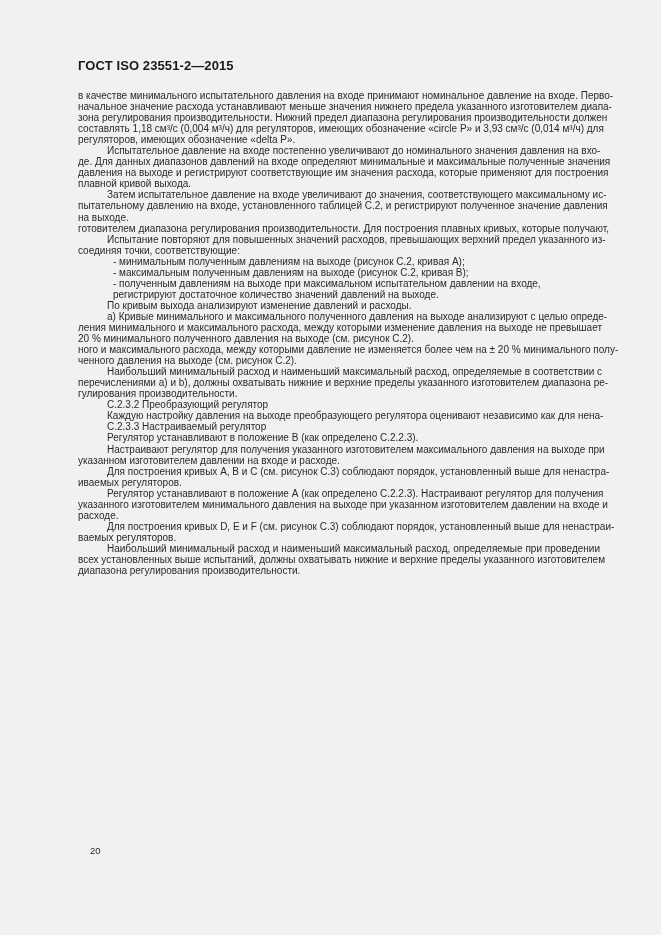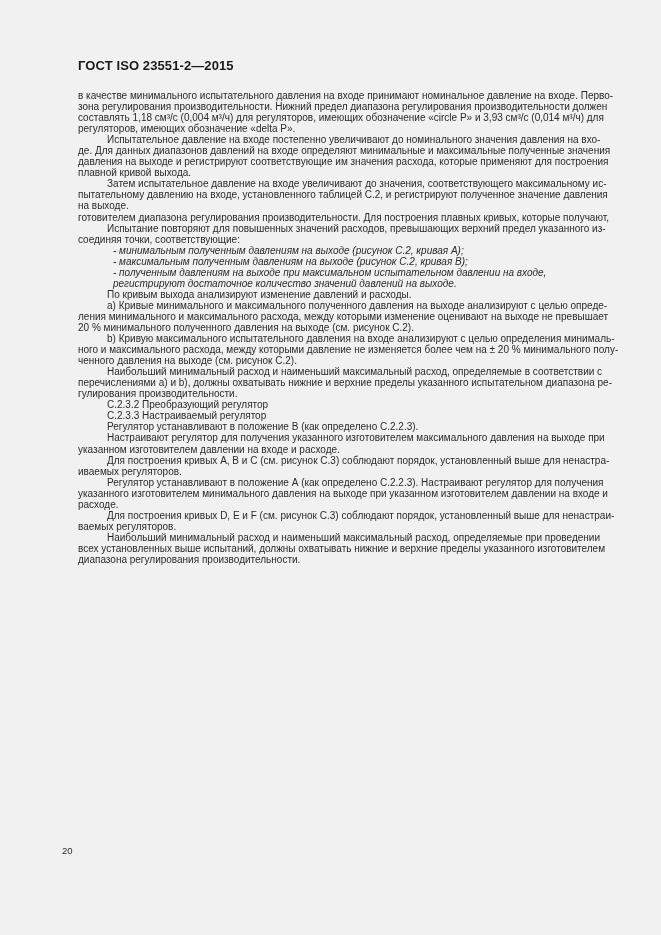--- a/index.html
+++ b/index.html
@@ -3,58 +3,59 @@
 <meta charset="utf-8">
 <style>
   html, body { margin:0; padding:0; }
   body { width:661px; height:935px; background:#f1f1f1; position:relative; overflow:hidden;
          font-family:"Liberation Sans", sans-serif; color:#2a2a2a; }
   .header { position:absolute; left:78px; top:58px; font-weight:bold; font-size:13px; color:#1a1a1a; letter-spacing:0.1px; }
   .body { position:absolute; left:78px; top:90px; width:522px; font-size:10px; line-height:11.05px; }
   .ln { white-space:nowrap; text-align:justify; text-align-last:justify; display:block; height:11.05px; }
   .ln.last { text-align-last:left; }
   .ind { padding-left:29px; }
-  .ind3 { padding-left:35px;font-style:italic; }
-  .pagenum { position:absolute; left:62px; top:845px; font-size:9.5px; color:#2a2a2a; }
+  .ind3 { padding-left:35px; }
+  .pagenum { position:absolute; left:90px; top:845px; font-size:9.5px; color:#2a2a2a; }
 </style>
 </head>
 <body>
 
 <div class="header">ГОСТ ISO 23551-2—2015</div>
 
 <div class="body" id="body">
     <span class="ln ">в качестве минимального испытательного давления на входе принимают номинальное давление на входе. Перво-</span>
+    <span class="ln ">начальное значение расхода устанавливают меньше значения нижнего предела указанного изготовителем диапа-</span>
     <span class="ln ">зона регулирования производительности. Нижний предел диапазона регулирования производительности должен</span>
     <span class="ln ">составлять 1,18 см³/с (0,004 м³/ч) для регуляторов, имеющих обозначение «circle P» и 3,93 см³/с (0,014 м³/ч) для</span>
     <span class="ln last">регуляторов, имеющих обозначение «delta P».</span>
     <span class="ln ind">Испытательное давление на входе постепенно увеличивают до номинального значения давления на вхо-</span>
     <span class="ln ">де. Для данных диапазонов давлений на входе определяют минимальные и максимальные полученные значения</span>
     <span class="ln ">давления на выходе и регистрируют соответствующие им значения расхода, которые применяют для построения</span>
     <span class="ln last">плавной кривой выхода.</span>
     <span class="ln ind">Затем испытательное давление на входе увеличивают до значения, соответствующего максимальному ис-</span>
     <span class="ln ">пытательному давлению на входе, установленного таблицей С.2, и регистрируют полученное значение давления</span>
     <span class="ln last">на выходе.</span>
     <span class="ln ">готовителем диапазона регулирования производительности. Для построения плавных кривых, которые получают,</span>
     <span class="ln ind">Испытание повторяют для повышенных значений расходов, превышающих верхний предел указанного из-</span>
     <span class="ln last">соединяя точки, соответствующие:</span>
     <span class="ln last ind3">- минимальным полученным давлениям на выходе (рисунок С.2, кривая А);</span>
     <span class="ln last ind3">- максимальным полученным давлениям на выходе (рисунок С.2, кривая В);</span>
     <span class="ln last ind3">- полученным давлениям на выходе при максимальном испытательном давлении на входе,</span>
     <span class="ln last ind3">регистрируют достаточное количество значений давлений на выходе.</span>
     <span class="ln last ind">По кривым выхода анализируют изменение давлений и расходы.</span>
     <span class="ln ind">a) Кривые минимального и максимального полученного давления на выходе анализируют с целью опреде-</span>
-    <span class="ln ">ления минимального и максимального расхода, между которыми изменение оценивают на выходе не превышает</span>
+    <span class="ln ">ления минимального и максимального расхода, между которыми изменение давления на выходе не превышает</span>
     <span class="ln last">20 % минимального полученного давления на выходе (см. рисунок С.2).</span>
-    <span class="ln ind">b) Кривую максимального испытательного давления на входе анализируют с целью определения минималь-</span>
     <span class="ln ">ного и максимального расхода, между которыми давление не изменяется более чем на ± 20 % минимального полу-</span>
     <span class="ln last">ченного давления на выходе (см. рисунок С.2).</span>
     <span class="ln ind">Наибольший минимальный расход и наименьший максимальный расход, определяемые в соответствии с</span>
-    <span class="ln ">перечислениями а) и b), должны охватывать нижние и верхние пределы указанного испытательном диапазона ре-</span>
+    <span class="ln ">перечислениями а) и b), должны охватывать нижние и верхние пределы указанного изготовителем диапазона ре-</span>
     <span class="ln last">гулирования производительности.</span>
     <span class="ln last ind">С.2.3.2 Преобразующий регулятор</span>
+    <span class="ln ind">Каждую настройку давления на выходе преобразующего регулятора оценивают независимо как для нена-</span>
     <span class="ln last ind">С.2.3.3 Настраиваемый регулятор</span>
     <span class="ln last ind">Регулятор устанавливают в положение В (как определено С.2.2.3).</span>
     <span class="ln ind">Настраивают регулятор для получения указанного изготовителем максимального давления на выходе при</span>
     <span class="ln last">указанном изготовителем давлении на входе и расходе.</span>
     <span class="ln ind">Для построения кривых А, В и С (см. рисунок С.3) соблюдают порядок, установленный выше для ненастра-</span>
     <span class="ln last">иваемых регуляторов.</span>
     <span class="ln ind">Регулятор устанавливают в положение А (как определено С.2.2.3). Настраивают регулятор для получения</span>
     <span class="ln ">указанного изготовителем минимального давления на выходе при указанном изготовителем давлении на входе и</span>
     <span class="ln last">расходе.</span>
     <span class="ln ind">Для построения кривых D, E и F (см. рисунок С.3) соблюдают порядок, установленный выше для ненастраи-</span>

